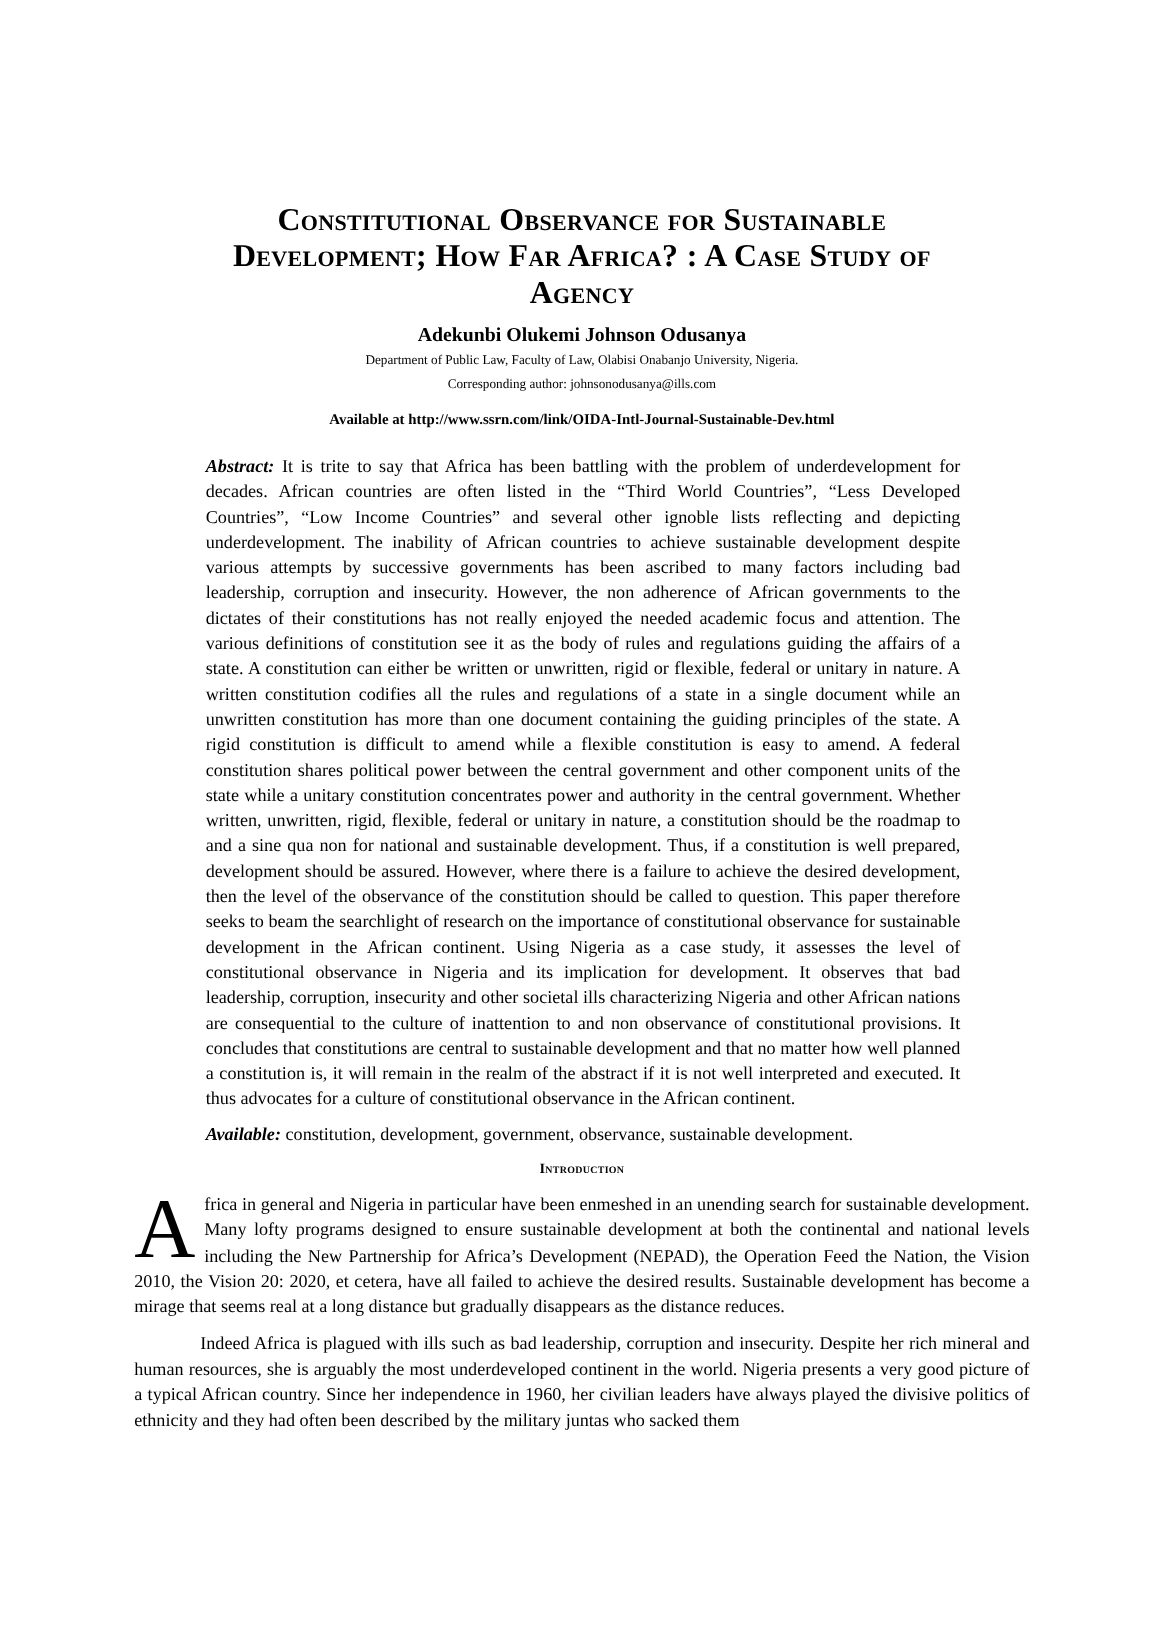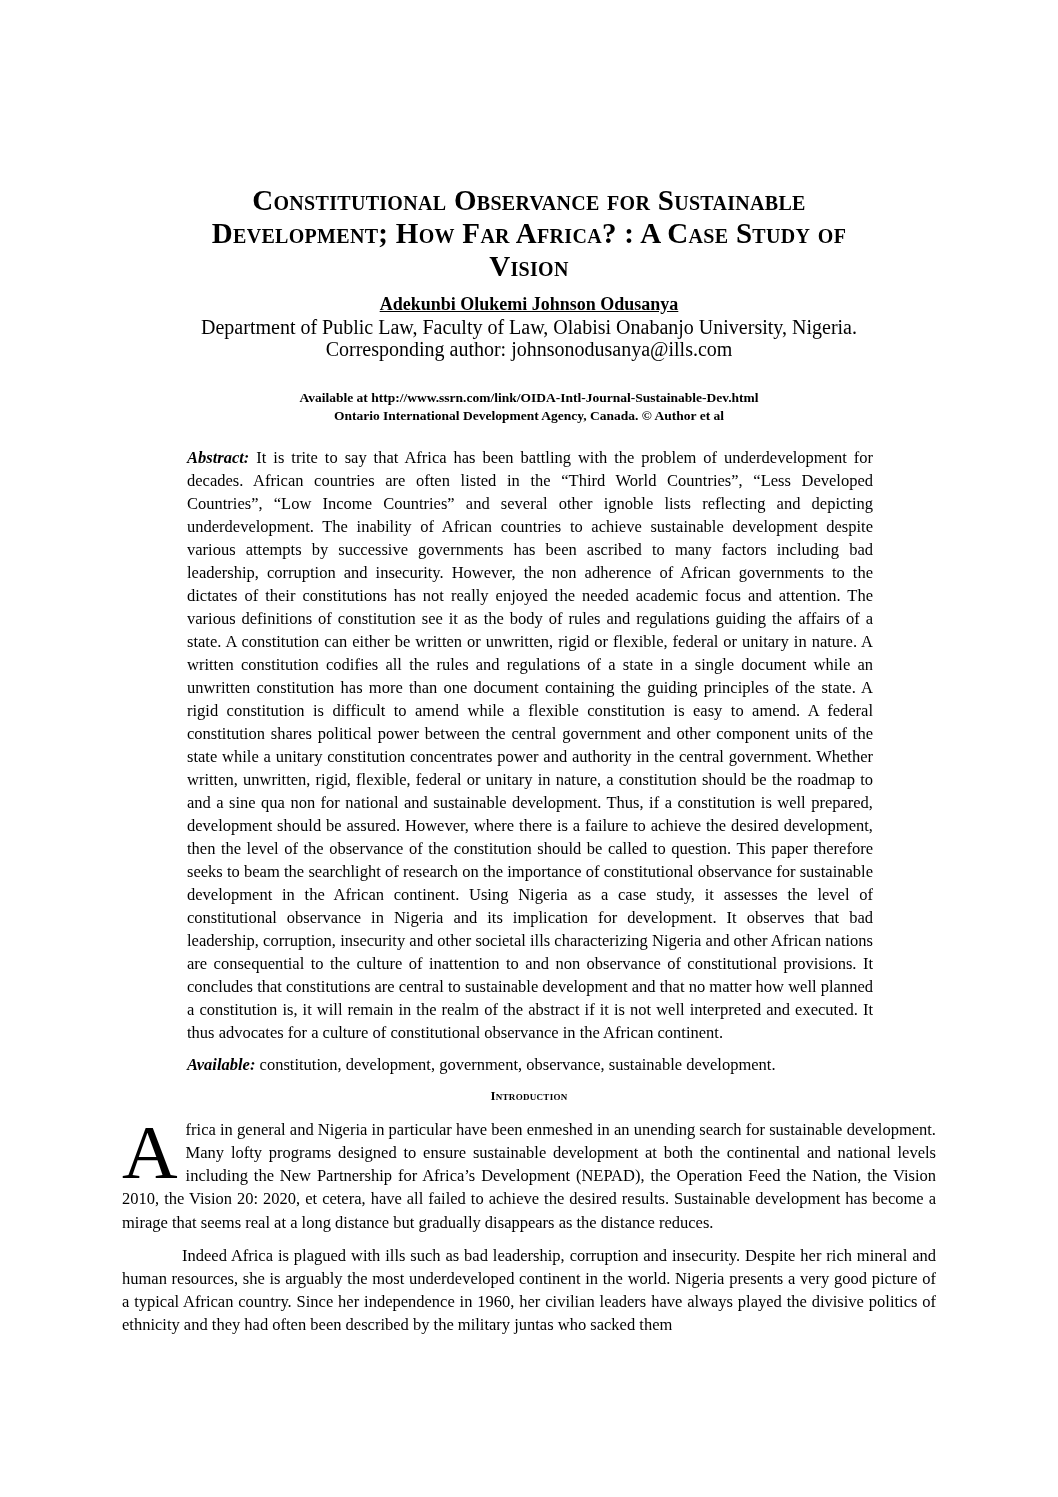--- a/index.html
+++ b/index.html
@@ -27,29 +27,28 @@
     letter-spacing: 0.3px;
   }
   .byline {
     text-align: center;
     margin-top: 9px;
   }
   .author-name {
     font-weight: bold;
     font-size: 18px;
     line-height: 24px;
-    text-decoration: underline;
   }
   .affiliation, .corresponding {
-    font-size: 20px;
+    font-size: 12px;
     line-height: 22px;
   }
   .availability {
     text-align: center;
-    margin-top: 29px;
+    margin-top: 12px;
     font-weight: bold;
     font-size: 13.5px;
     line-height: 17.5px;
   }
   .abstract-block {
     margin: 22px 185px 0 187px;
     text-align: justify;
     font-size: 16.5px;
     line-height: 23px;
   }
@@ -87,32 +86,31 @@
   }
 </style>
 </head>
 <body>
 
 <div class="page">
 
   <h1 class="paper-title">
     <div>Constitutional Observance for Sustainable</div>
     <div>Development; How Far Africa? : A Case Study of</div>
-    <div>Vision</div>
+    <div>Agency</div>
   </h1>
 
   <div class="byline">
     <div class="author-name">Adekunbi Olukemi Johnson Odusanya</div>
     <div class="affiliation">Department of Public Law, Faculty of Law, Olabisi Onabanjo University, Nigeria.</div>
     <div class="corresponding">Corresponding author: johnsonodusanya@ills.com</div>
   </div>
 
   <div class="availability">
     <div>Available at http://www.ssrn.com/link/OIDA-Intl-Journal-Sustainable-Dev.html</div>
-    <div>Ontario International Development Agency, Canada. © Author et al</div>
   </div>
 
   <div class="abstract-block">
     <p>
       <span class="bold-label">Abstract:</span>
       <span>It is trite to say that Africa has been battling with the problem of underdevelopment for decades. African countries are often listed in the “Third World Countries”, “Less Developed Countries”, “Low Income Countries” and several other ignoble lists reflecting and depicting underdevelopment. The inability of African countries to achieve sustainable development despite various attempts by successive governments has been ascribed to many factors including bad leadership, corruption and insecurity. However, the non adherence of African governments to the dictates of their constitutions has not really enjoyed the needed academic focus and attention. The various definitions of constitution see it as the body of rules and regulations guiding the affairs of a state. A constitution can either be written or unwritten, rigid or flexible, federal or unitary in nature. A written constitution codifies all the rules and regulations of a state in a single document while an unwritten constitution has more than one document containing the guiding principles of the state. A rigid constitution is difficult to amend while a flexible constitution is easy to amend. A federal constitution shares political power between the central government and other component units of the state while a unitary constitution concentrates power and authority in the central government.  Whether written, unwritten, rigid, flexible, federal or unitary in nature, a constitution should be the roadmap to and a sine qua non for national and sustainable development. Thus, if a constitution is well prepared, development should be assured. However, where there is a failure to achieve the desired development, then the level of the observance of the constitution should be called to question. This paper therefore seeks to beam the searchlight of research on the importance of constitutional observance for sustainable development in the African continent. Using Nigeria as a case study, it assesses the level of constitutional observance in Nigeria and its implication for development. It observes that bad leadership, corruption, insecurity and other societal ills characterizing Nigeria and other African nations are consequential to the culture of inattention to and non observance of constitutional provisions.  It concludes that constitutions are central to sustainable development and that no matter how well planned a constitution is, it will remain in the realm of the abstract if it is not well interpreted and executed. It thus advocates for a culture of constitutional observance in the African continent.</span>
     </p>
   </div>
 
   <div class="keywords-block">

